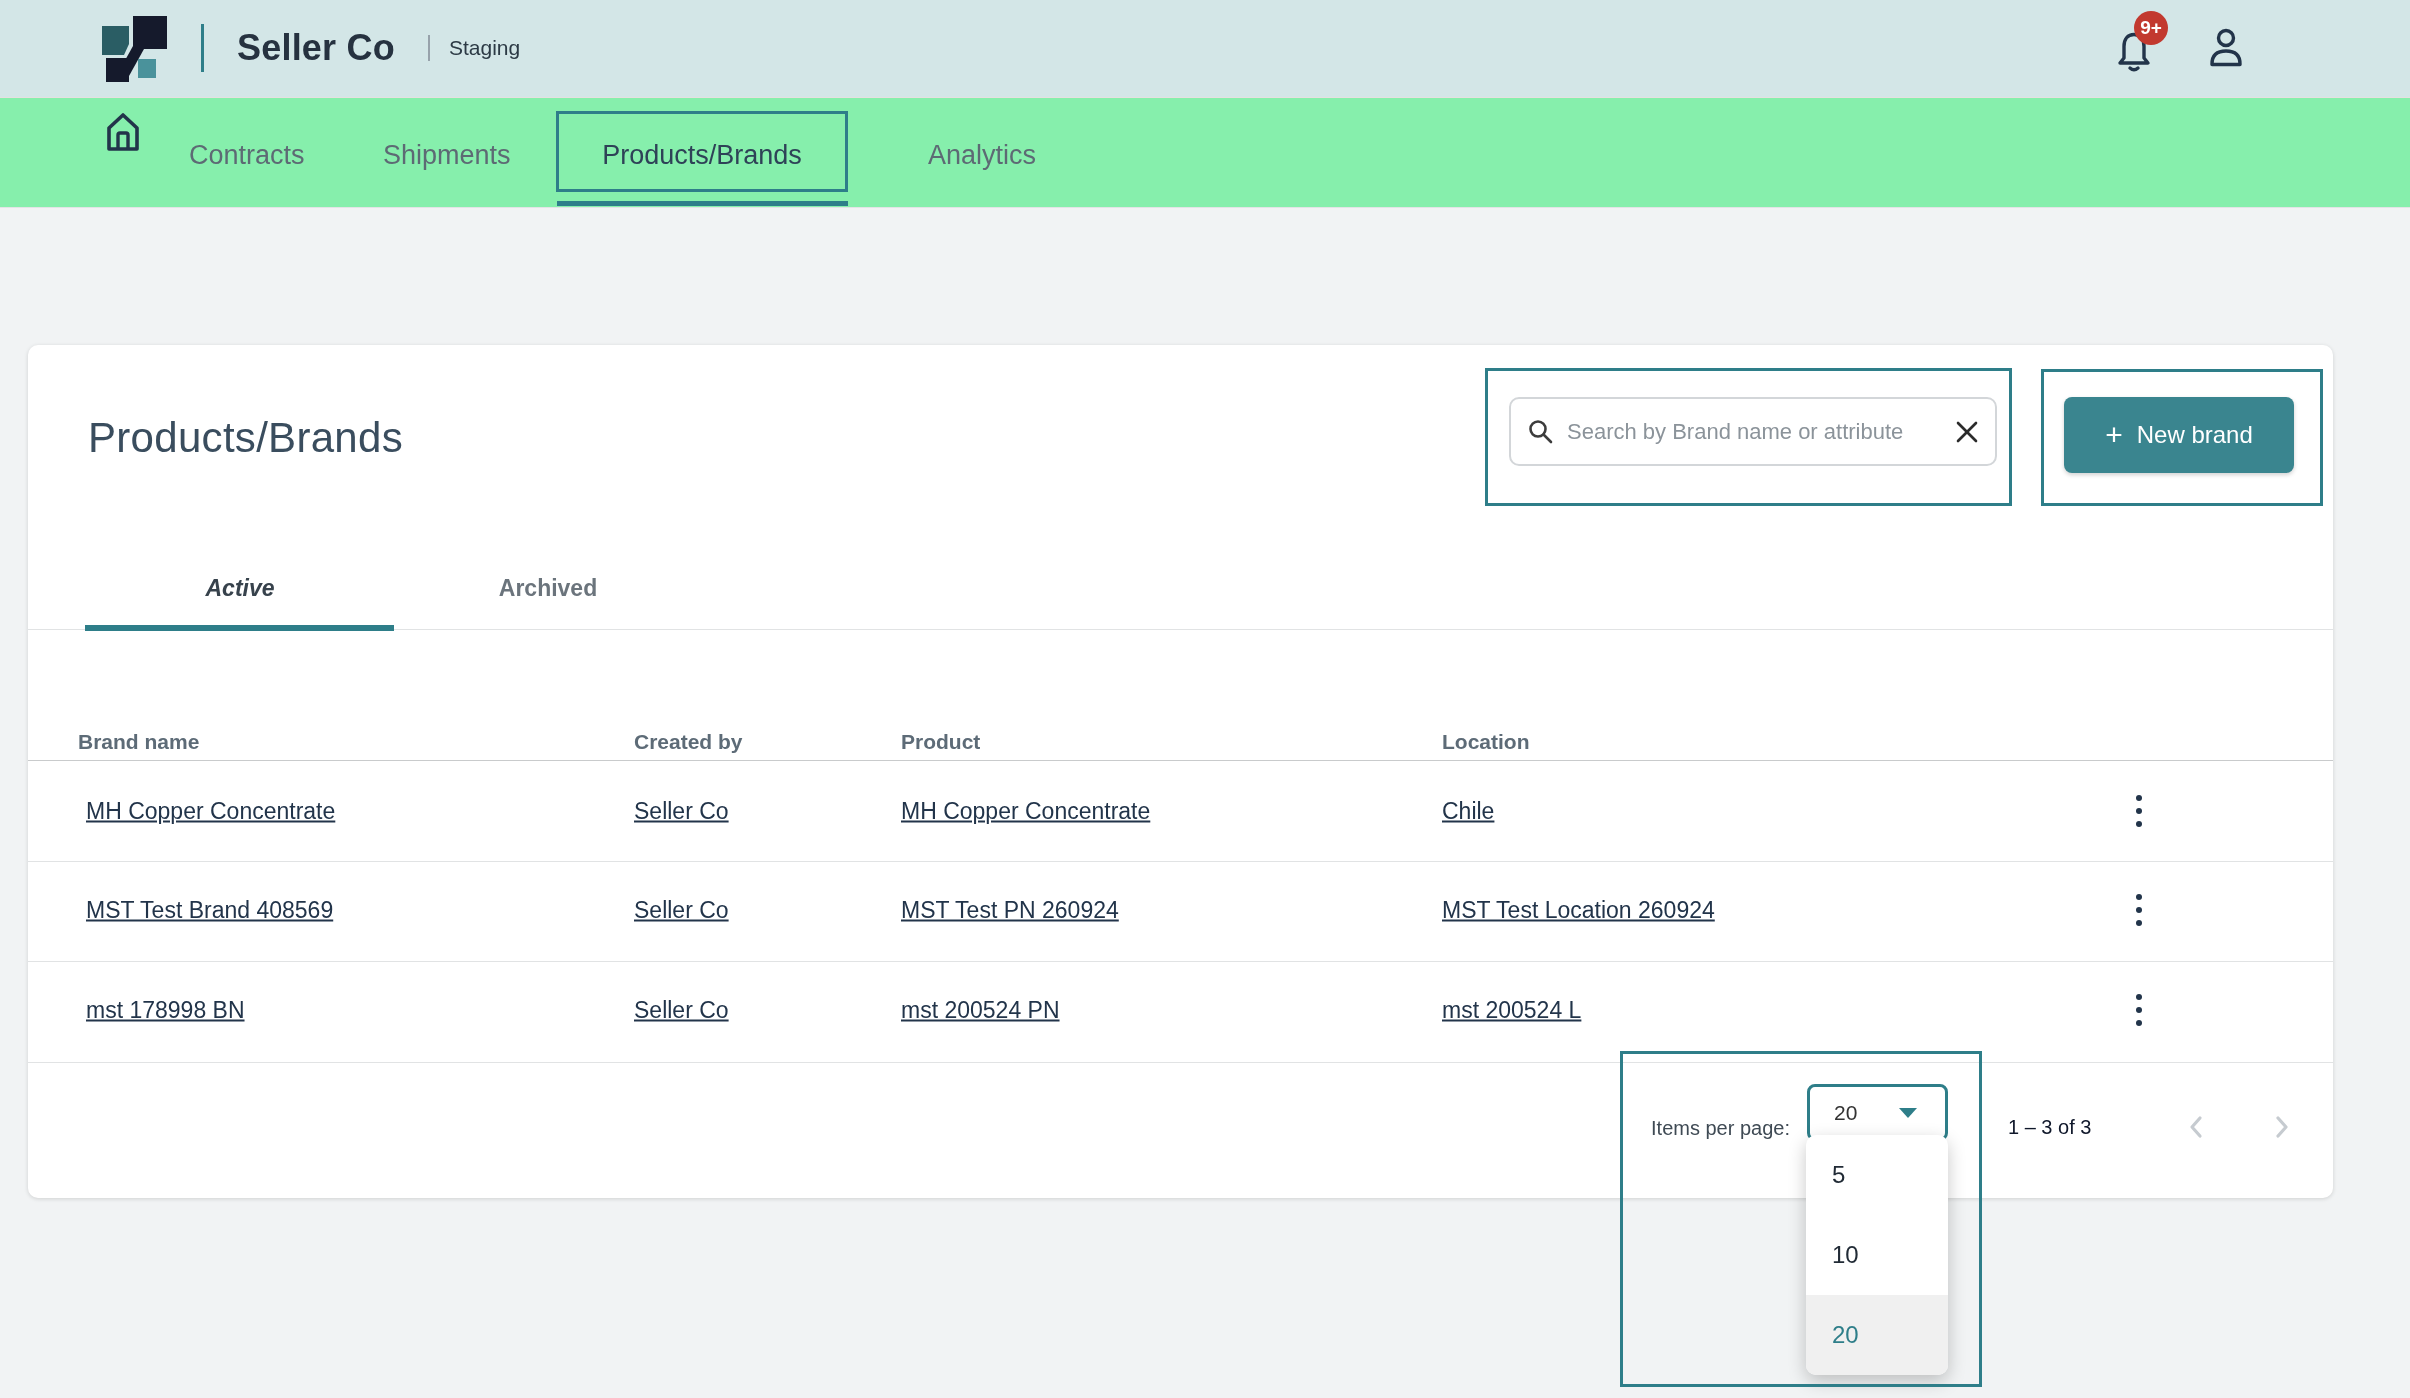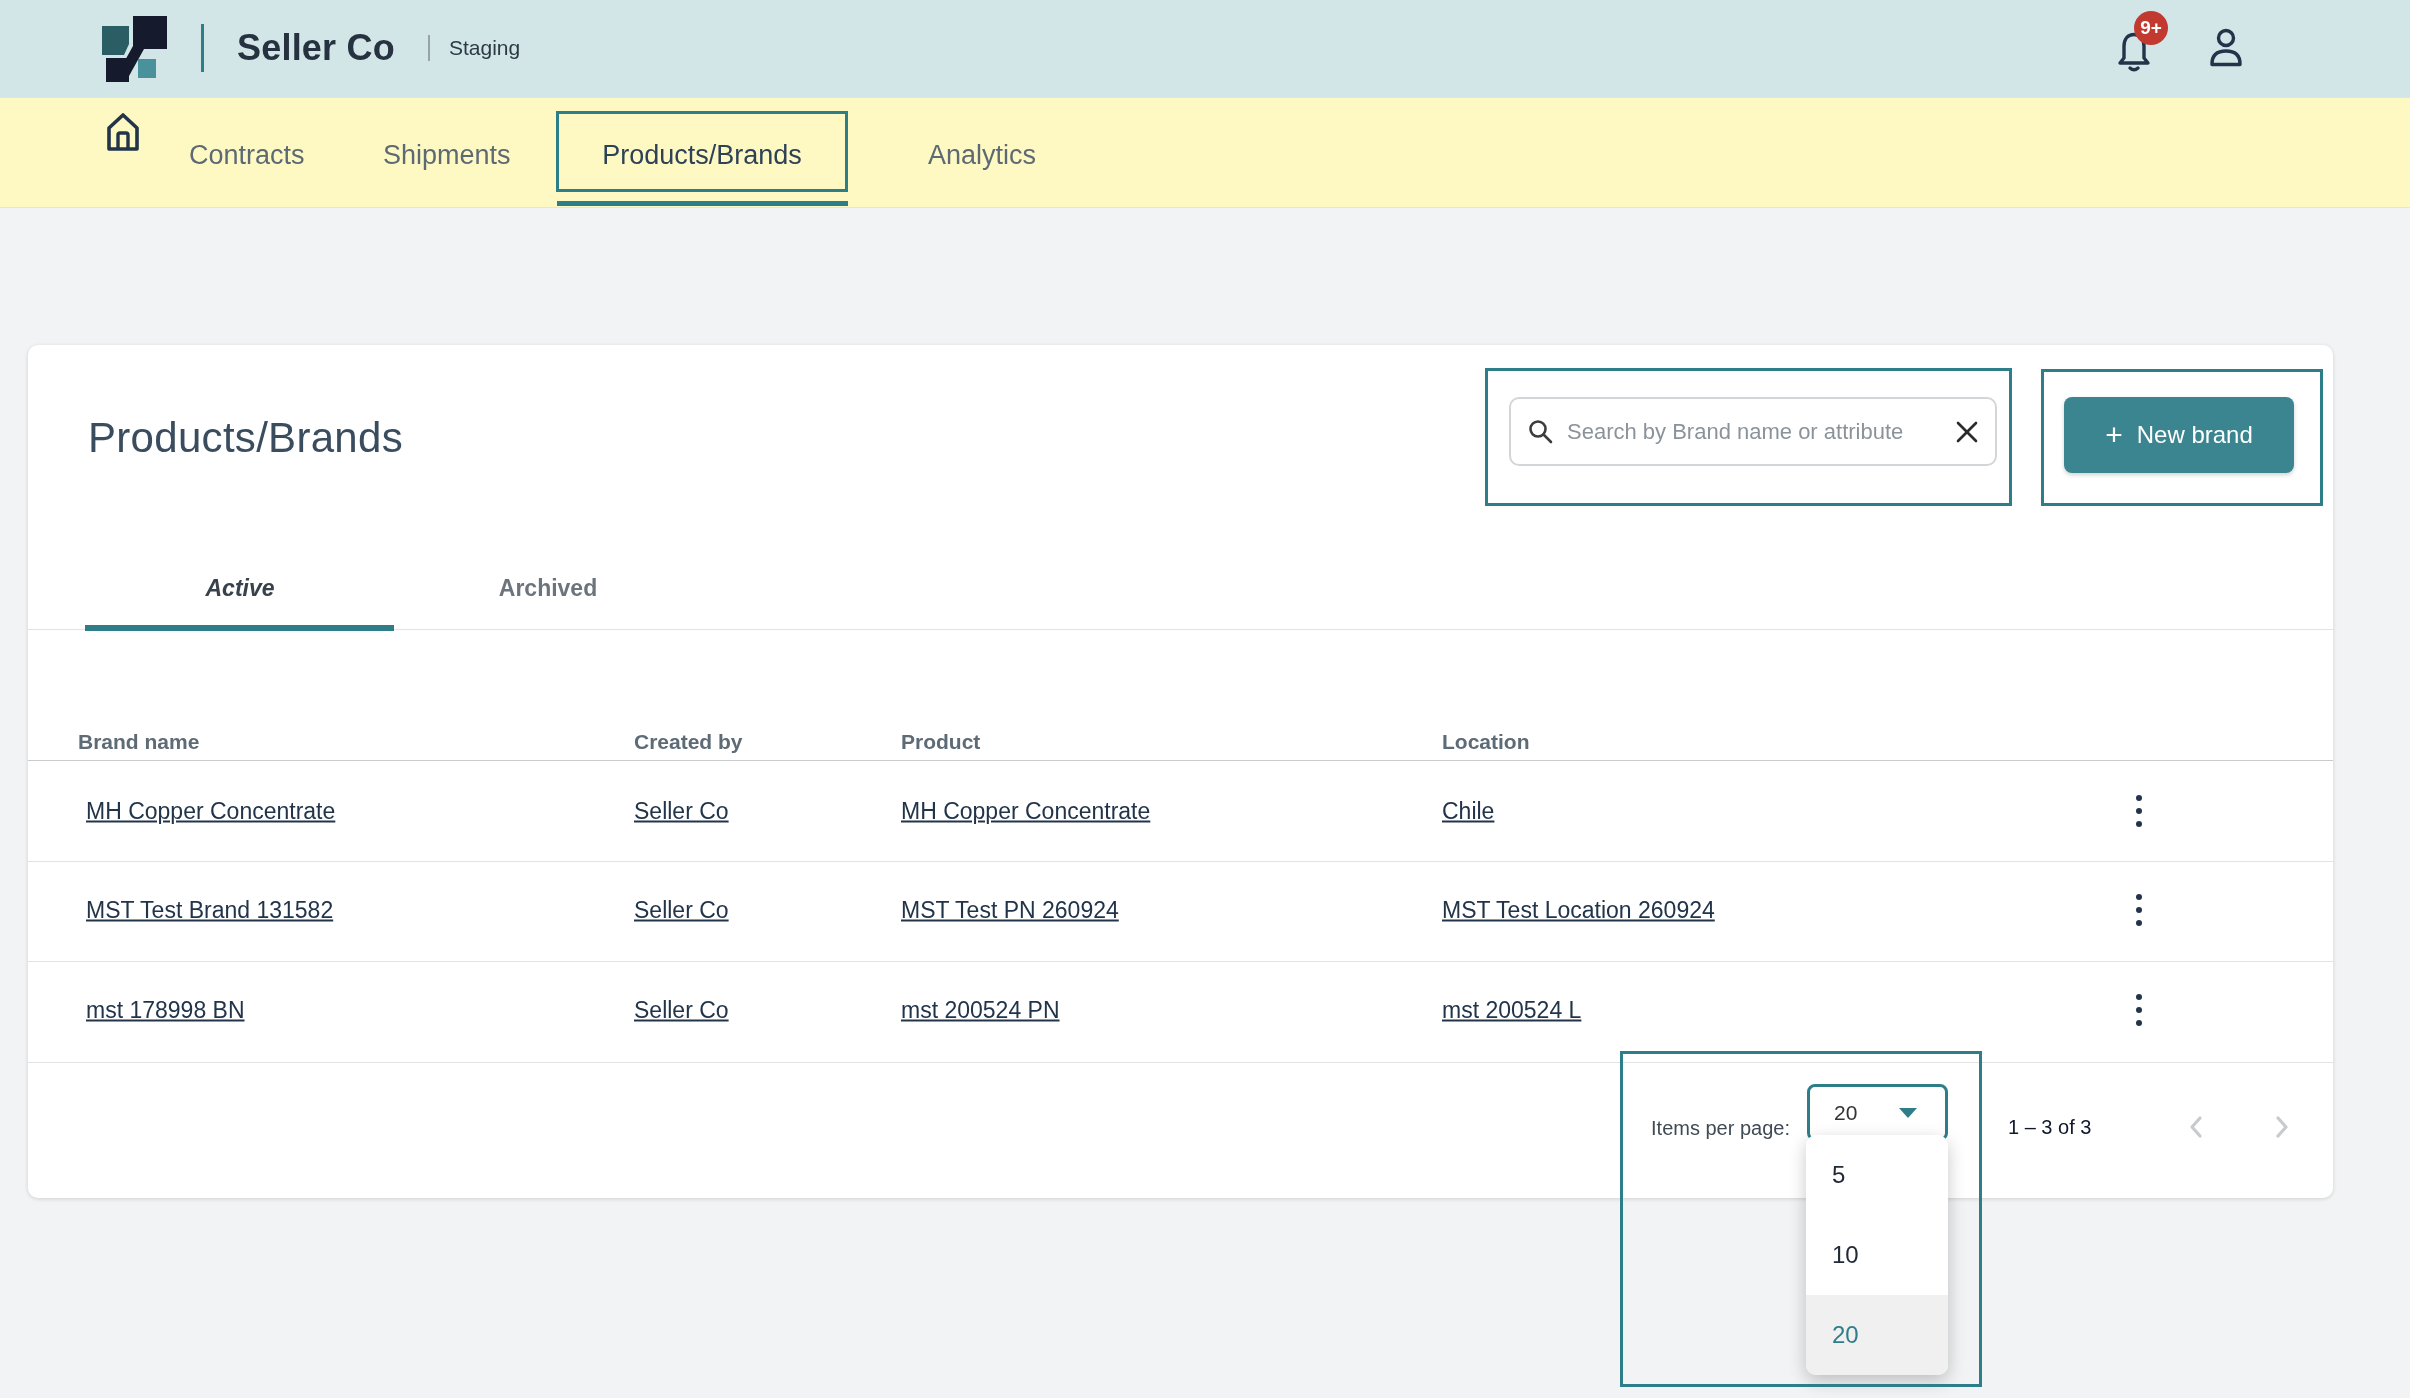--- a/index.html
+++ b/index.html
@@ -2,21 +2,21 @@
 <html><head>
 <meta charset="utf-8">
 <style>
   html,body{margin:0;padding:0;}
   body{font-family:"Liberation Sans","DejaVu Sans",sans-serif;background:#f1f3f4;}
   .stage{position:relative;width:2410px;height:1398px;overflow:hidden;background:#f1f3f4;}
   .abs{position:absolute;}
 
   
   .topbar{left:0;top:0;width:2410px;height:97px;background:#d3e6e7;border-bottom:1px solid #e6e0e0;}
-  .navbar{left:0;top:98px;width:2410px;height:109px;background:#fef9c3;box-shadow:0 1px 0 rgba(0,0,0,.06);}
+  .navbar{left:0;top:98px;width:2410px;height:109px;background:#86efac;box-shadow:0 1px 0 rgba(0,0,0,.06);}
 
   .brand-title{font-size:36px;font-weight:700;color:#263240;letter-spacing:.2px;}
   .env-text{font-size:21px;color:#2c3a45;}
   .teal-vline{width:3px;height:48px;background:#2e7e89;}
   .pipe{width:2px;height:26px;background:#97a2ab;}
 
   .nav-item{font-size:27px;color:#5d6a74;cursor:pointer;}
   .nav-item.active{color:#2e4257;font-weight:500;}
   .nav-underline{height:5px;background:#2e7e89;}
 
@@ -165,21 +165,21 @@
     <div class="abs td" style="left:1442px;top:811px;transform:translateY(-50%);">Chile</div>
     <button class="abs kebab" style="left:2130px;top:811px;transform:translateY(-50%);">
       <span class="dot"></span>
         <span class="dot"></span>
         <span class="dot"></span>
     </button>
   </div>
   <div class="abs hline" style="left:28px;top:861px;width:2305px;"></div>
 
   <div>
-    <div class="abs td" style="left:86px;top:910px;transform:translateY(-50%);">MST Test Brand 131582</div>
+    <div class="abs td" style="left:86px;top:910px;transform:translateY(-50%);">MST Test Brand 408569</div>
     <div class="abs td" style="left:634px;top:910px;transform:translateY(-50%);">Seller Co</div>
     <div class="abs td" style="left:901px;top:910px;transform:translateY(-50%);">MST Test PN 260924</div>
     <div class="abs td" style="left:1442px;top:910px;transform:translateY(-50%);">MST Test Location 260924</div>
     <button class="abs kebab" style="left:2130px;top:910px;transform:translateY(-50%);">
       <span class="dot"></span>
         <span class="dot"></span>
         <span class="dot"></span>
     </button>
   </div>
   <div class="abs hline" style="left:28px;top:961px;width:2305px;"></div>

